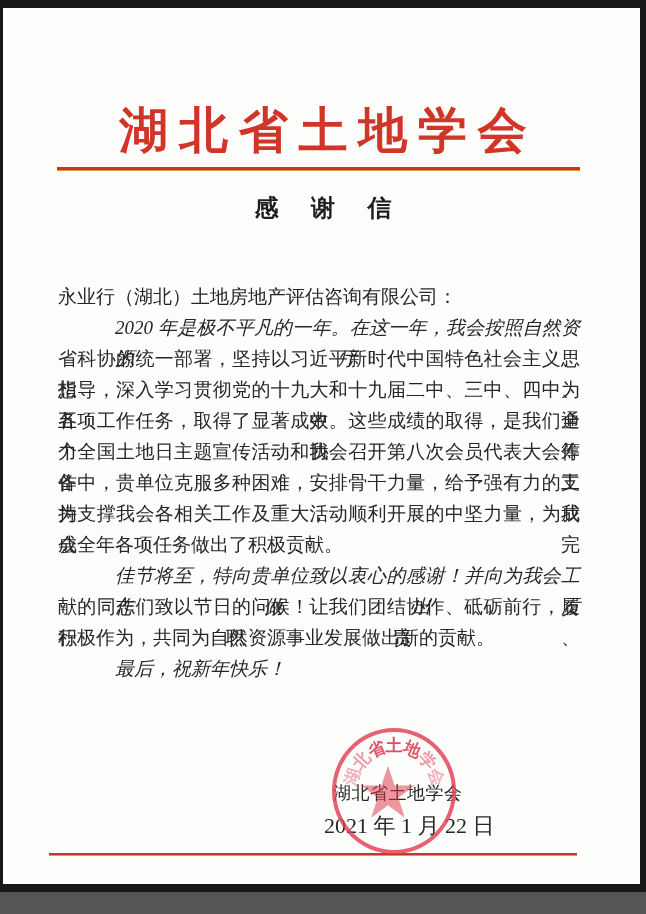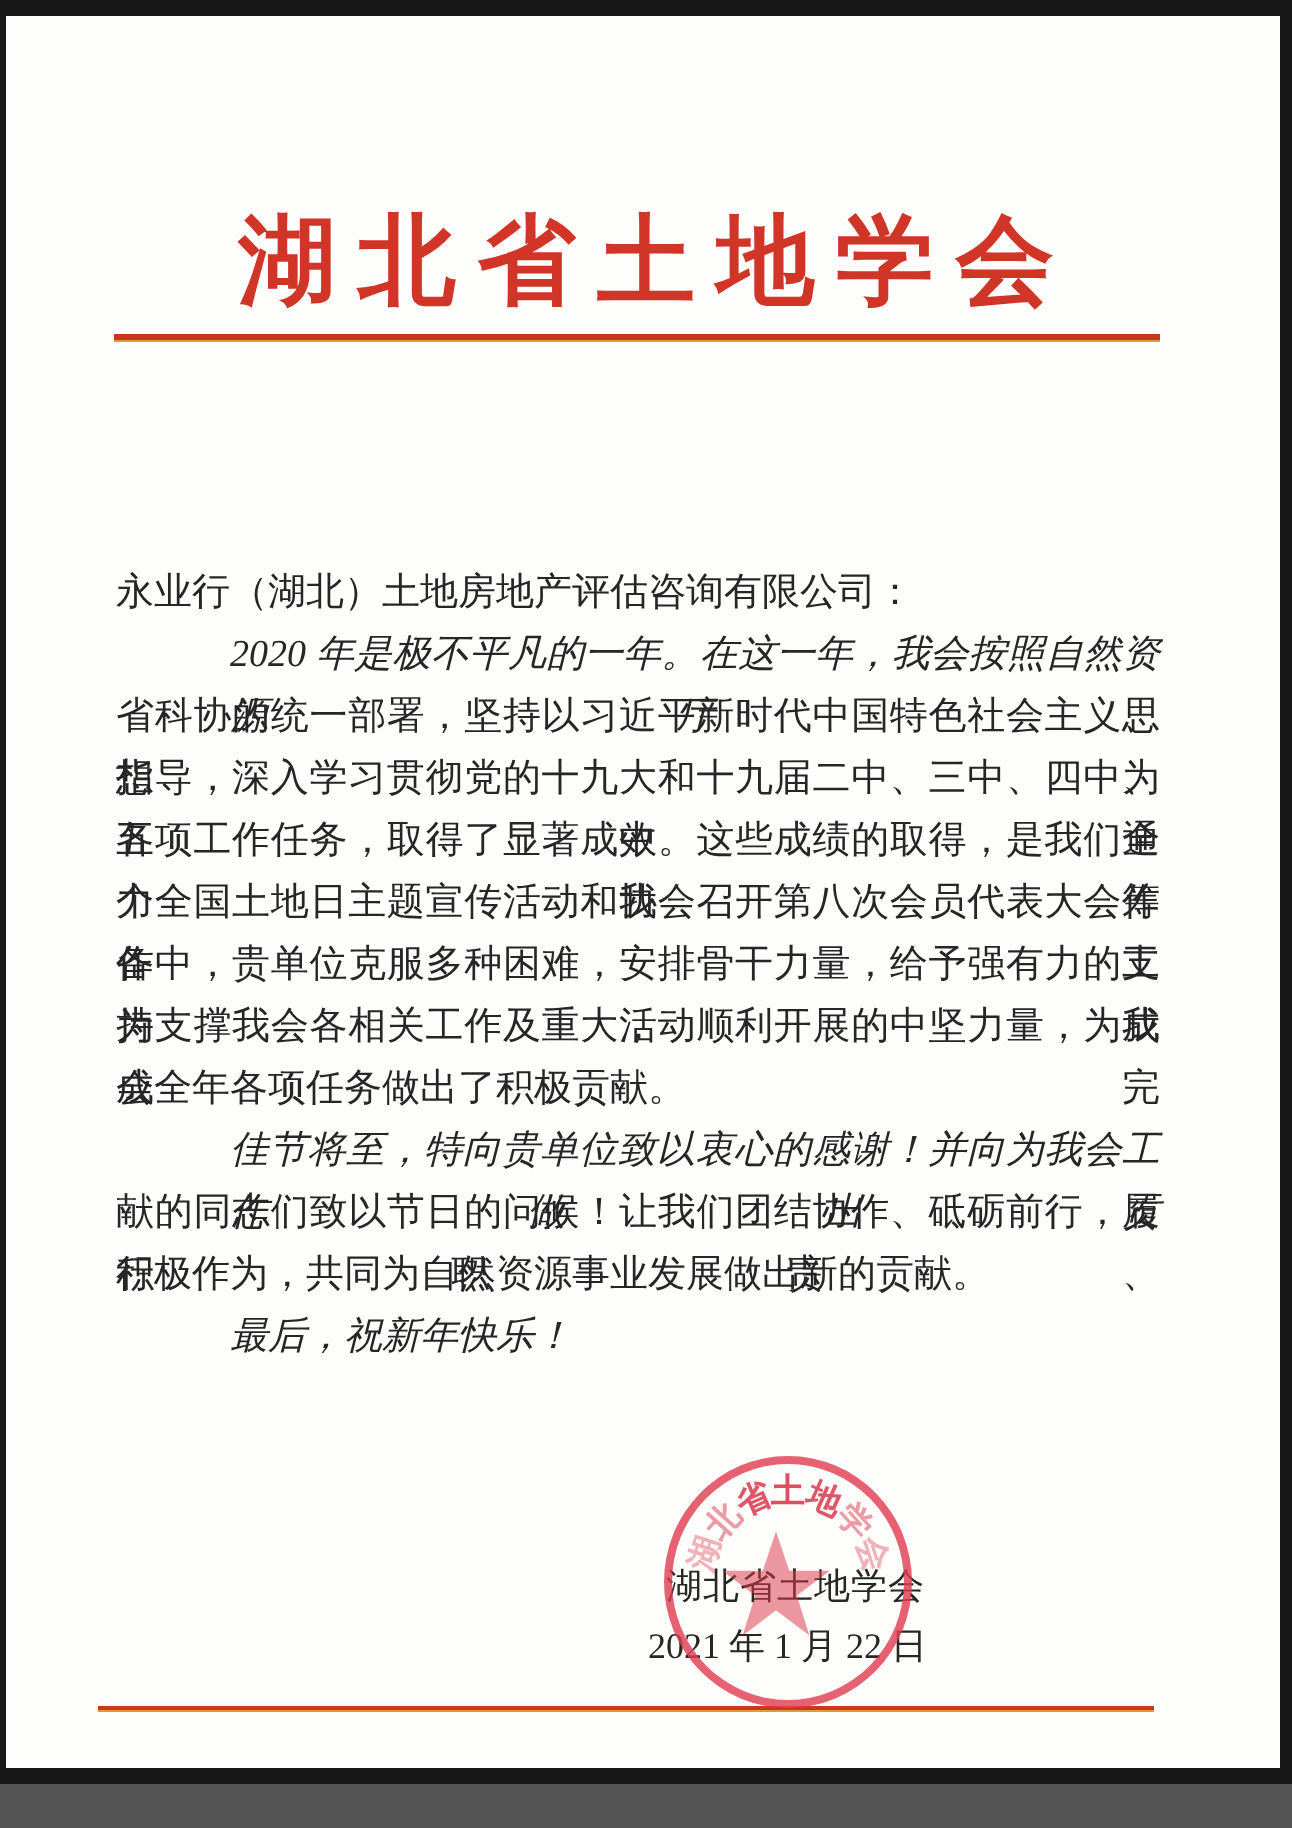--- a/index.html
+++ b/index.html
@@ -76,21 +76,21 @@
     position:absolute;
     left:333px;top:781px;
     font-size:18px;
     color:#262626;
     letter-spacing:0.5px;
     z-index:2;
   }
   .sign-date{
     position:absolute;
     left:324px;top:811px;
-    font-size:18px;
+    font-size:22px;
     color:#262626;
     z-index:2;
   }
   .footer-rule{
     position:absolute;
     left:49px;top:853px;
     width:528px;height:2px;
     background:#c8371f;
     border-bottom:1px solid #e09a3c;
     z-index:1;
@@ -126,20 +126,21 @@
   }
 </style>
 </head>
 <body>
 
 <div class="canvas">
   <div class="page"></div>
 
   <h1 class="org-title">湖北省土地学会</h1>
   <div class="header-rule"></div>
+  <h2 class="letter-title">感 谢 信</h2>
 
   <div class="body-block">
     <div class="bline">永业行（湖北）土地房地产评估咨询有限公司：</div>
     <div class="bline just indent">2020 年是极不平凡的一年。在这一年，我会按照自然资源厅、</div>
     <div class="bline just">省科协的统一部署，坚持以习近平新时代中国特色社会主义思想为</div>
     <div class="bline just">指导，深入学习贯彻党的十九大和十九届二中、三中、四中、五中全</div>
     <div class="bline just">各项工作任务，取得了显著成效。这些成绩的取得，是我们通力协作</div>
     <div class="bline just">个全国土地日主题宣传活动和我会召开第八次会员代表大会筹备工</div>
     <div class="bline just">作中，贵单位克服多种困难，安排骨干力量，给予强有力的支持，成</div>
     <div class="bline just">为支撑我会各相关工作及重大活动顺利开展的中坚力量，为我会完</div>

